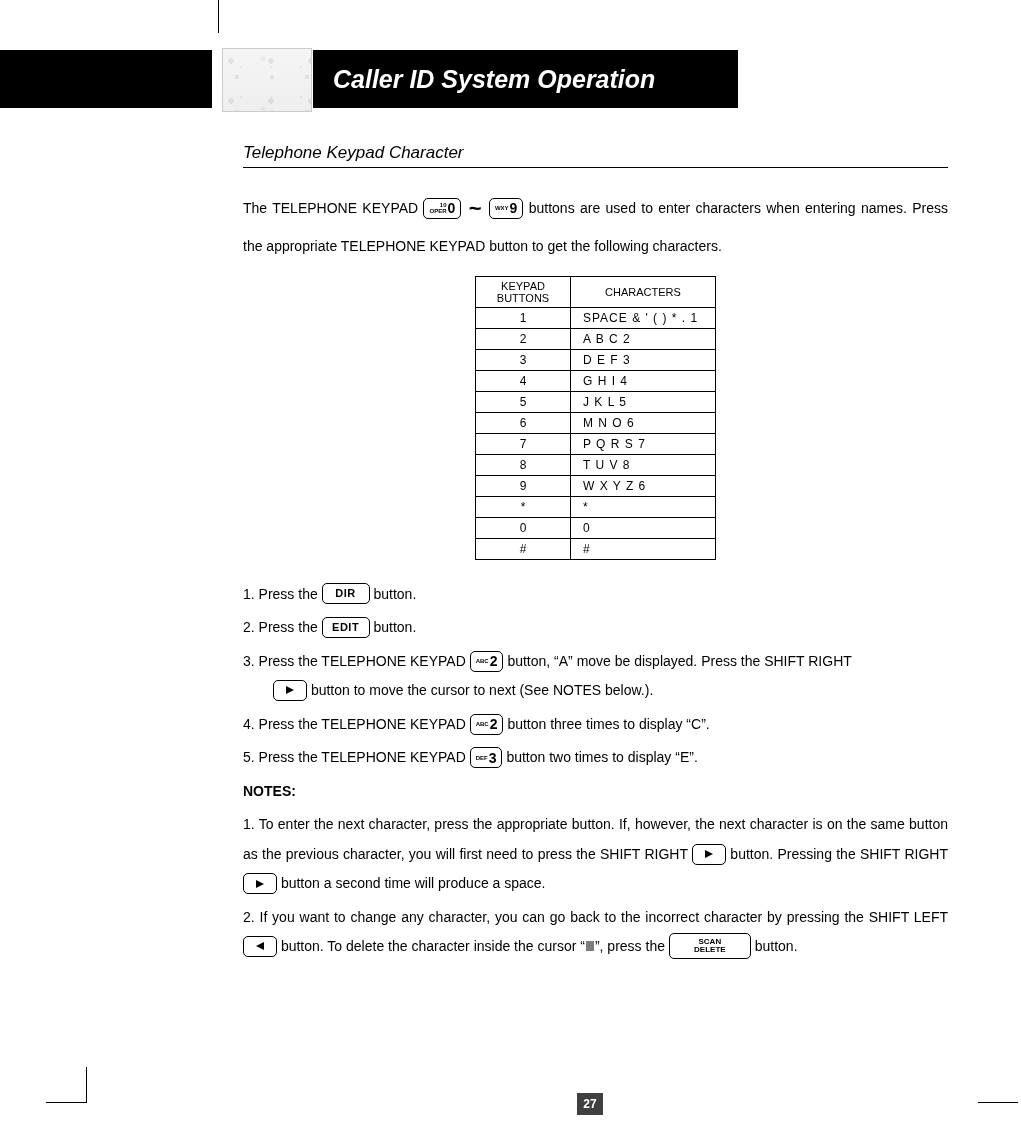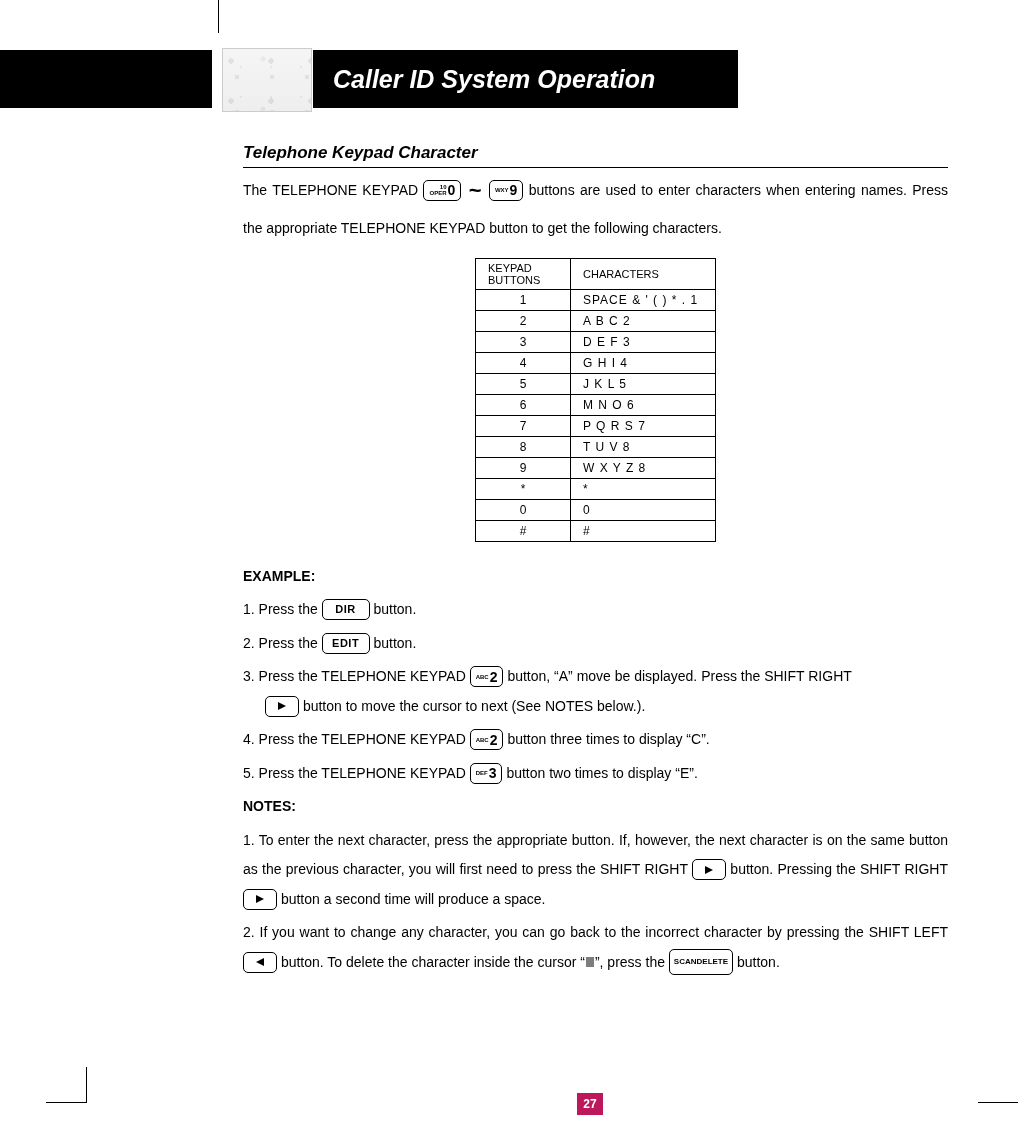--- a/index.html
+++ b/index.html
@@ -92,24 +92,25 @@
     background-size: 40px 40px, 30px 30px, 50px 50px, 35px 35px, 100% 100%;
   }
   .content {
     position: absolute;
     left: 243px;
     top: 143px;
     width: 705px;
   }
   .section-title {
     font-size: 17px;
-    font-weight: bold;
+    font-weight: normal;
     font-style: italic;
     border-bottom: 1px solid #000;
     padding-bottom: 4px;
+    margin-bottom: 18px;
     display: inline-block;
     width: 100%;
   }
   .body-text {
     font-size: 14px;
     line-height: 2.1;
     text-align: justify;
   }
   .body-text p {
     margin: 0 0 0.3em 0;
@@ -162,67 +163,67 @@
   .key-arrow svg {
     width: 10px;
     height: 10px;
   }
   .key-scan {
     min-width: 48px;
     font-size: 8px;
     font-weight: 900;
     line-height: 1.1;
     text-align: center;
-    flex-direction: row;
-    padding: 1px 4px;
+    flex-direction: column;
+    padding: 1px 16px;
     height: 22px;
   }
   .tilde {
     font-size: 22px;
     font-weight: bold;
     vertical-align: middle;
     margin: 0 2px;
   }
   
   .char-table {
     margin: 14px auto 20px auto;
     border-collapse: collapse;
     font-size: 12px;
   }
   .char-table th, .char-table td {
     border: 1px solid #000;
     padding: 3px 12px;
     text-align: left;
   }
   .char-table th {
-    text-align: left;
+    text-align: center;
     font-weight: normal;
     font-size: 11px;
   }
   .char-table td:first-child {
     text-align: center;
     width: 70px;
   }
   .char-table td:last-child {
     width: 120px;
     letter-spacing: 1px;
   }
   .bold {
     font-weight: bold;
   }
   .indent {
-    margin-left: 22px;
+    margin-left: 30px;
   }
   .page-num-box {
     position: absolute;
     left: 577px;
     bottom: 32px;
     width: 26px;
     height: 22px;
-    background: #be185d;
+    background: #404040;
     color: #fff;
     font-size: 12px;
     font-weight: bold;
     display: flex;
     align-items: center;
     justify-content: center;
   }
   .cursor-block {
     display: inline-block;
     width: 8px;
@@ -305,39 +306,38 @@
           <tr>
             <td>7</td>
             <td>P Q R S 7</td>
           </tr>
           <tr>
             <td>8</td>
             <td>T U V 8</td>
           </tr>
           <tr>
             <td>9</td>
-            <td>W X Y Z 8</td>
+            <td>W X Y Z 6</td>
           </tr>
           <tr>
             <td>*</td>
             <td>*</td>
           </tr>
           <tr>
             <td>0</td>
             <td>0</td>
           </tr>
           <tr>
             <td>#</td>
             <td>#</td>
           </tr>
         </tbody>
     </table>
 
     <div class="body-text">
-      <p class="bold">EXAMPLE:</p>
 
       <p>
         <span>1.  Press the </span>
         <span class="key key-wide">DIR</span>
         <span> button.</span>
       </p>
 
       <p>
         <span>2.  Press the </span>
         <span class="key key-wide">EDIT</span>

